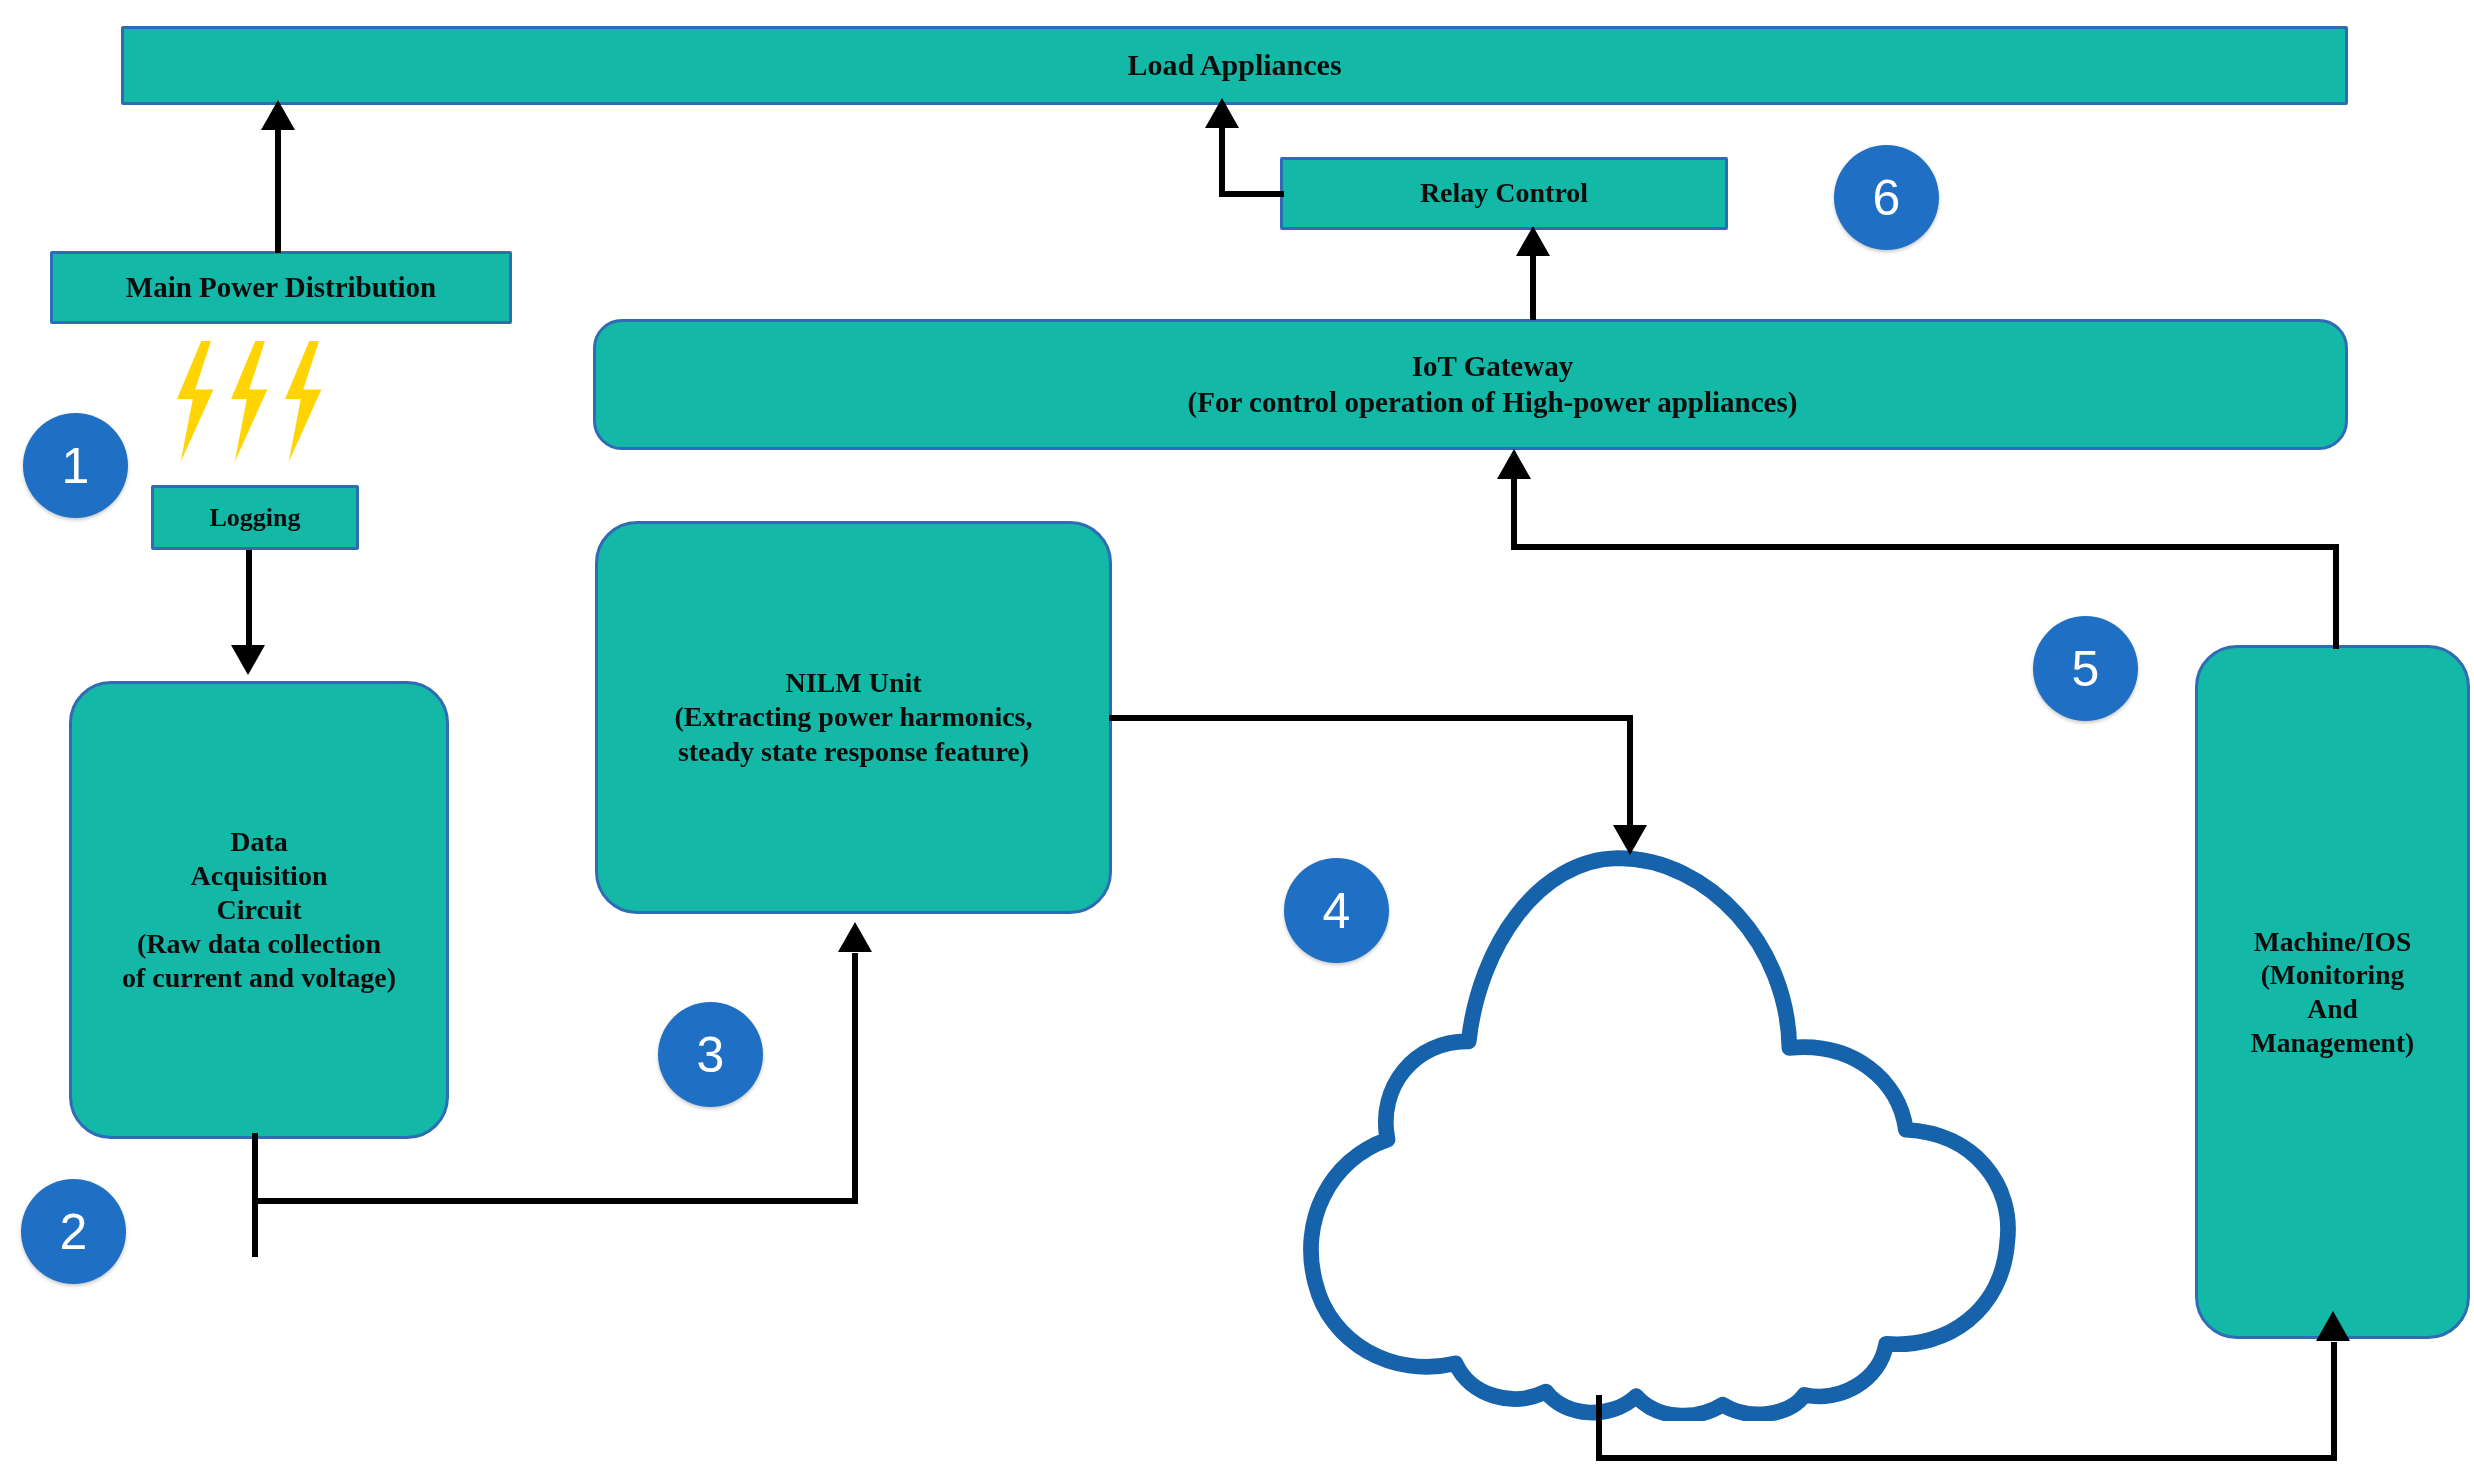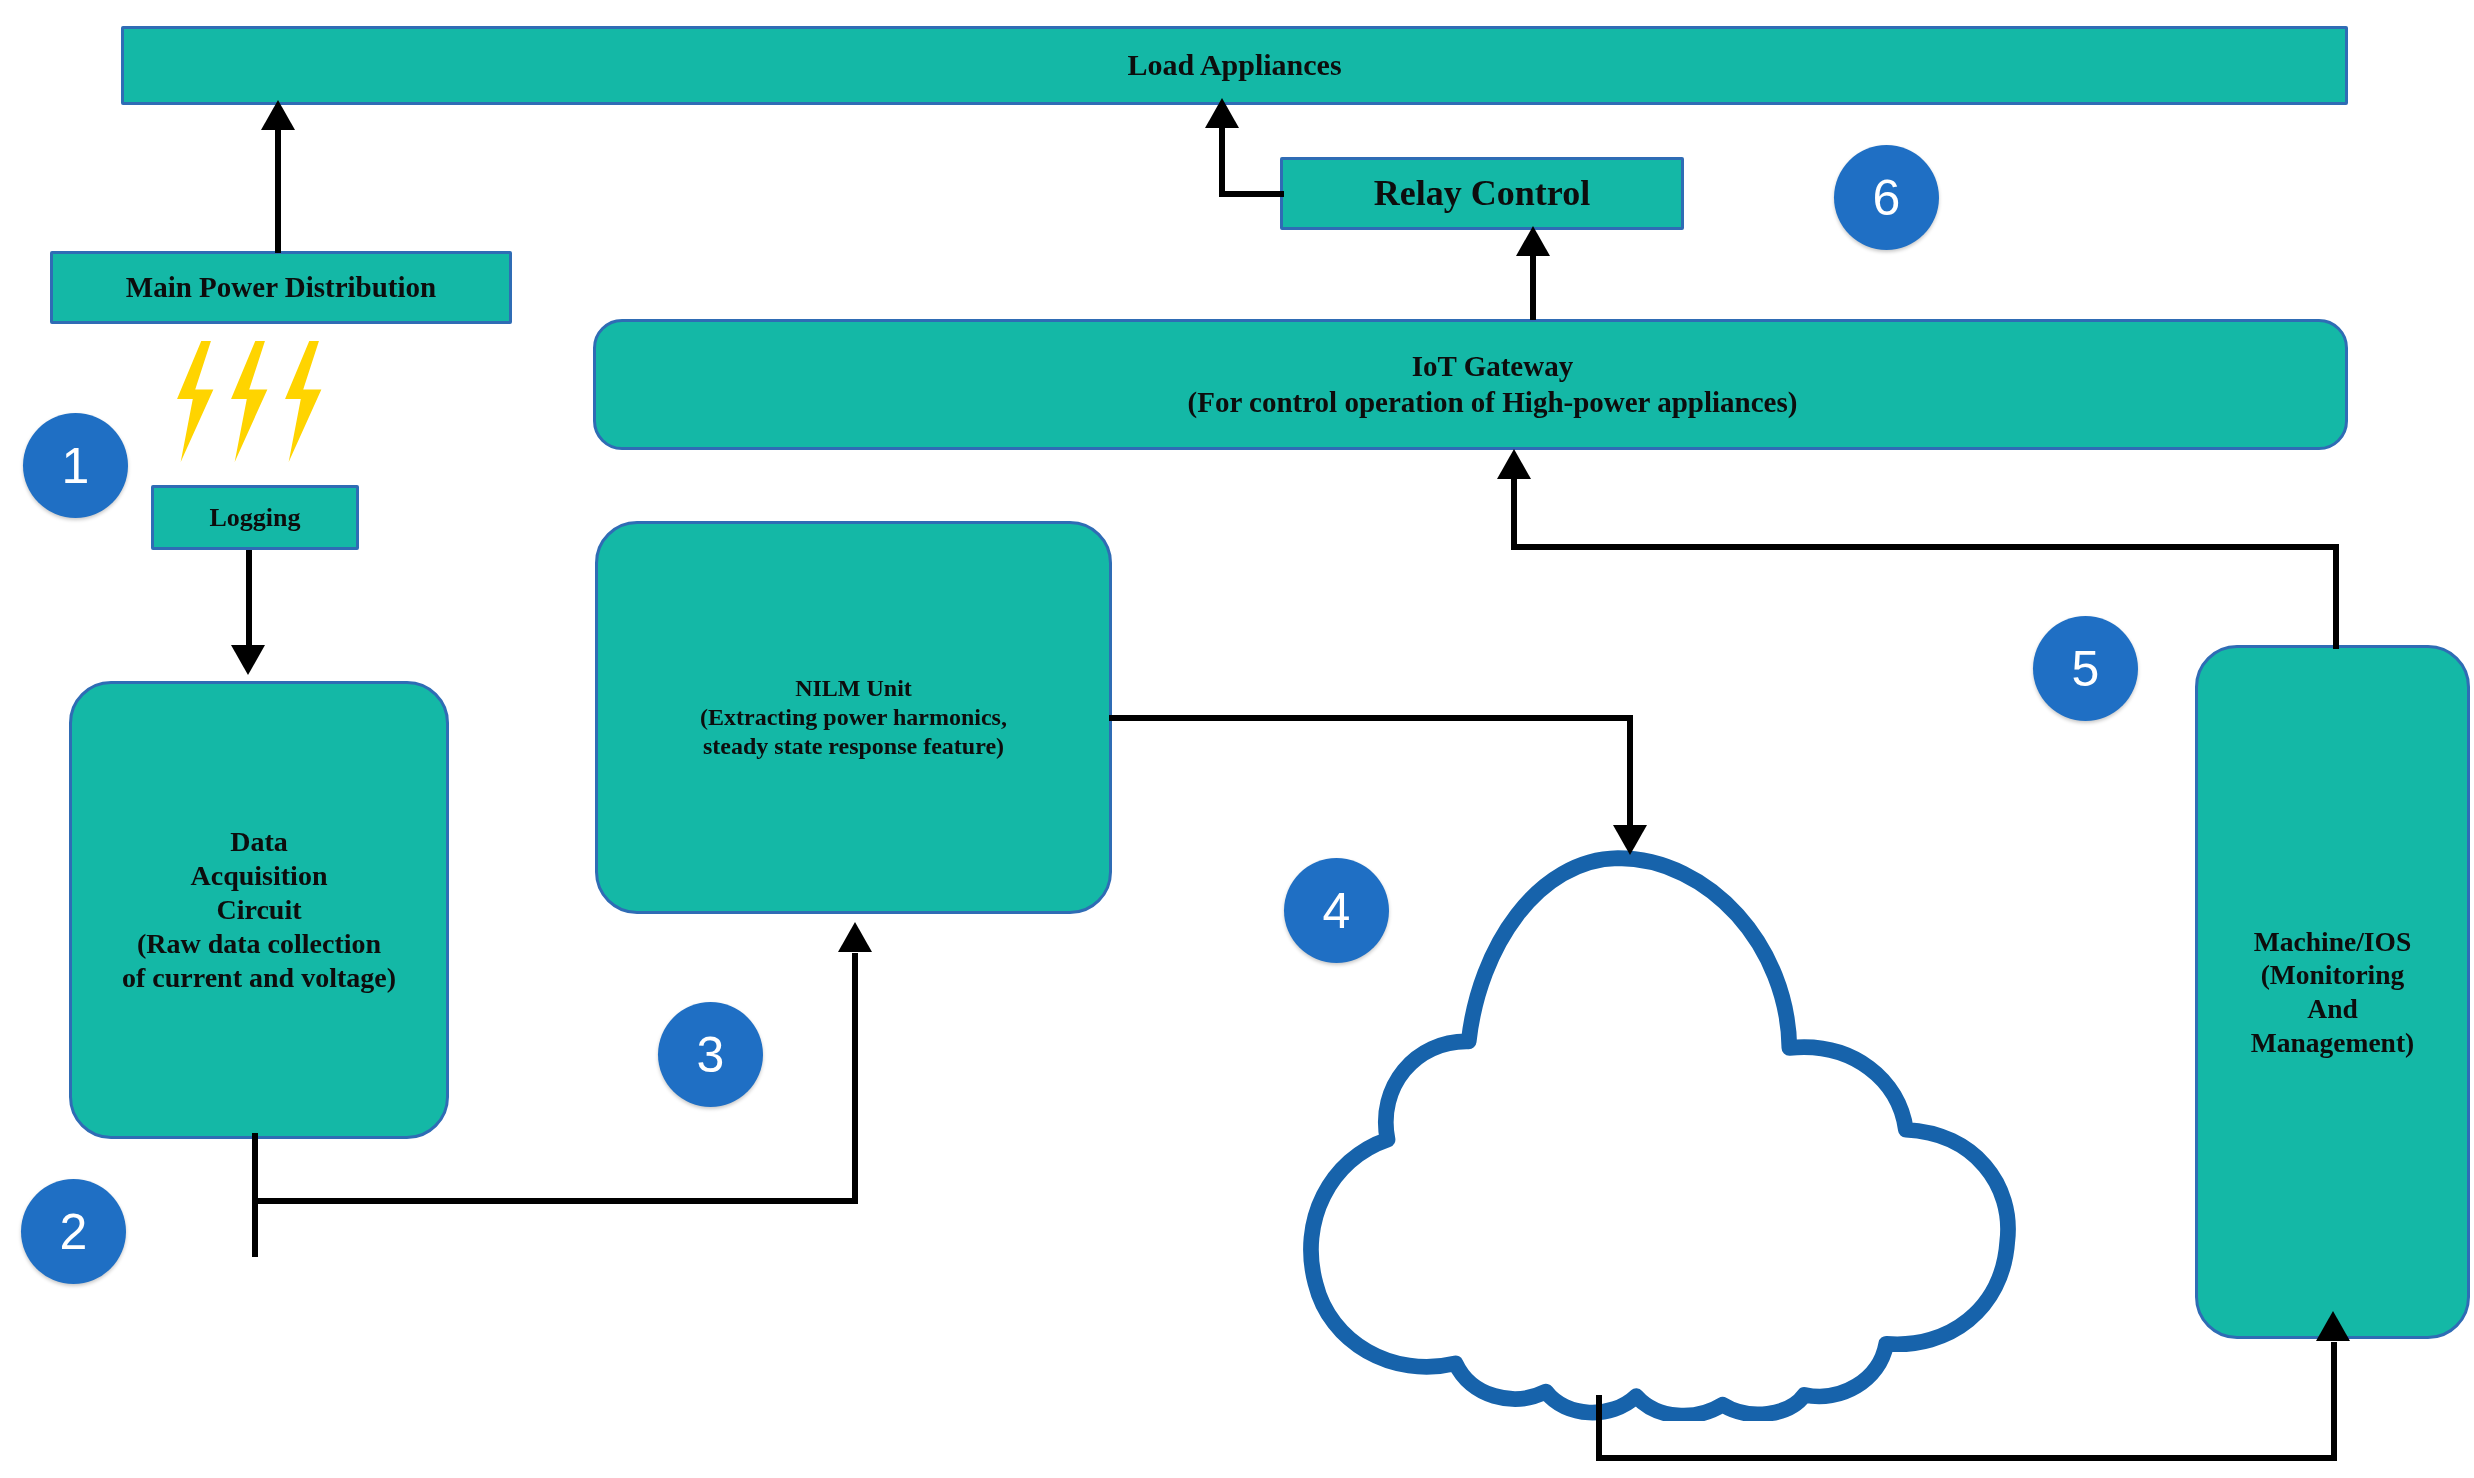--- a/index.html
+++ b/index.html
@@ -121,31 +121,31 @@
     <span class="ttl">Circuit</span>
     <span class="sub">(Raw data collection</span>
     <span class="sub">of current and voltage)</span>
   </div>
 
   <div class="vline" style="left:252px; top:1133px; height:124px;"></div>
   <div class="hline" style="left:252px; top:1198px; width:606px;"></div>
   <div class="vline" style="left:852px; top:953px; height:249px;"></div>
   <div class="arrow up" style="left:838px; top:922px;"></div>
 
-  <div class="node rounded" style="left:595px; top:521px; width:517px; height:393px; font-size:24px; padding:0 11.8px;">
+  <div class="node rounded" style="left:595px; top:521px; width:517px; height:393px; font-size:28px; padding:0 11.8px;">
     <span class="ttl">NILM Unit</span>
     <span class="sub">(Extracting power harmonics,</span>
     <span class="sub">steady state response feature)</span>
   </div>
 
   <div class="hline" style="left:1109px; top:715px; width:524px;"></div>
   <div class="vline" style="left:1627px; top:715px; height:121px;"></div>
   <div class="arrow down" style="left:1613px; top:825px;"></div>
 
-  <div class="node sq" style="left:1280px; top:157px; width:404px; height:73px; font-size:36px;">
+  <div class="node sq" style="left:1280px; top:157px; width:448px; height:73px; font-size:28px;">
     <span class="ttl">Relay Control</span>
   </div>
 
   <div class="hline" style="left:1219px; top:191px; width:65px;"></div>
   <div class="vline" style="left:1219px; top:117px; height:79px;"></div>
   <div class="arrow up" style="left:1205px; top:98px;"></div>
 
   <div class="vline" style="left:1530px; top:236px; height:84px;"></div>
   <div class="arrow up" style="left:1516px; top:226px;"></div>
 

